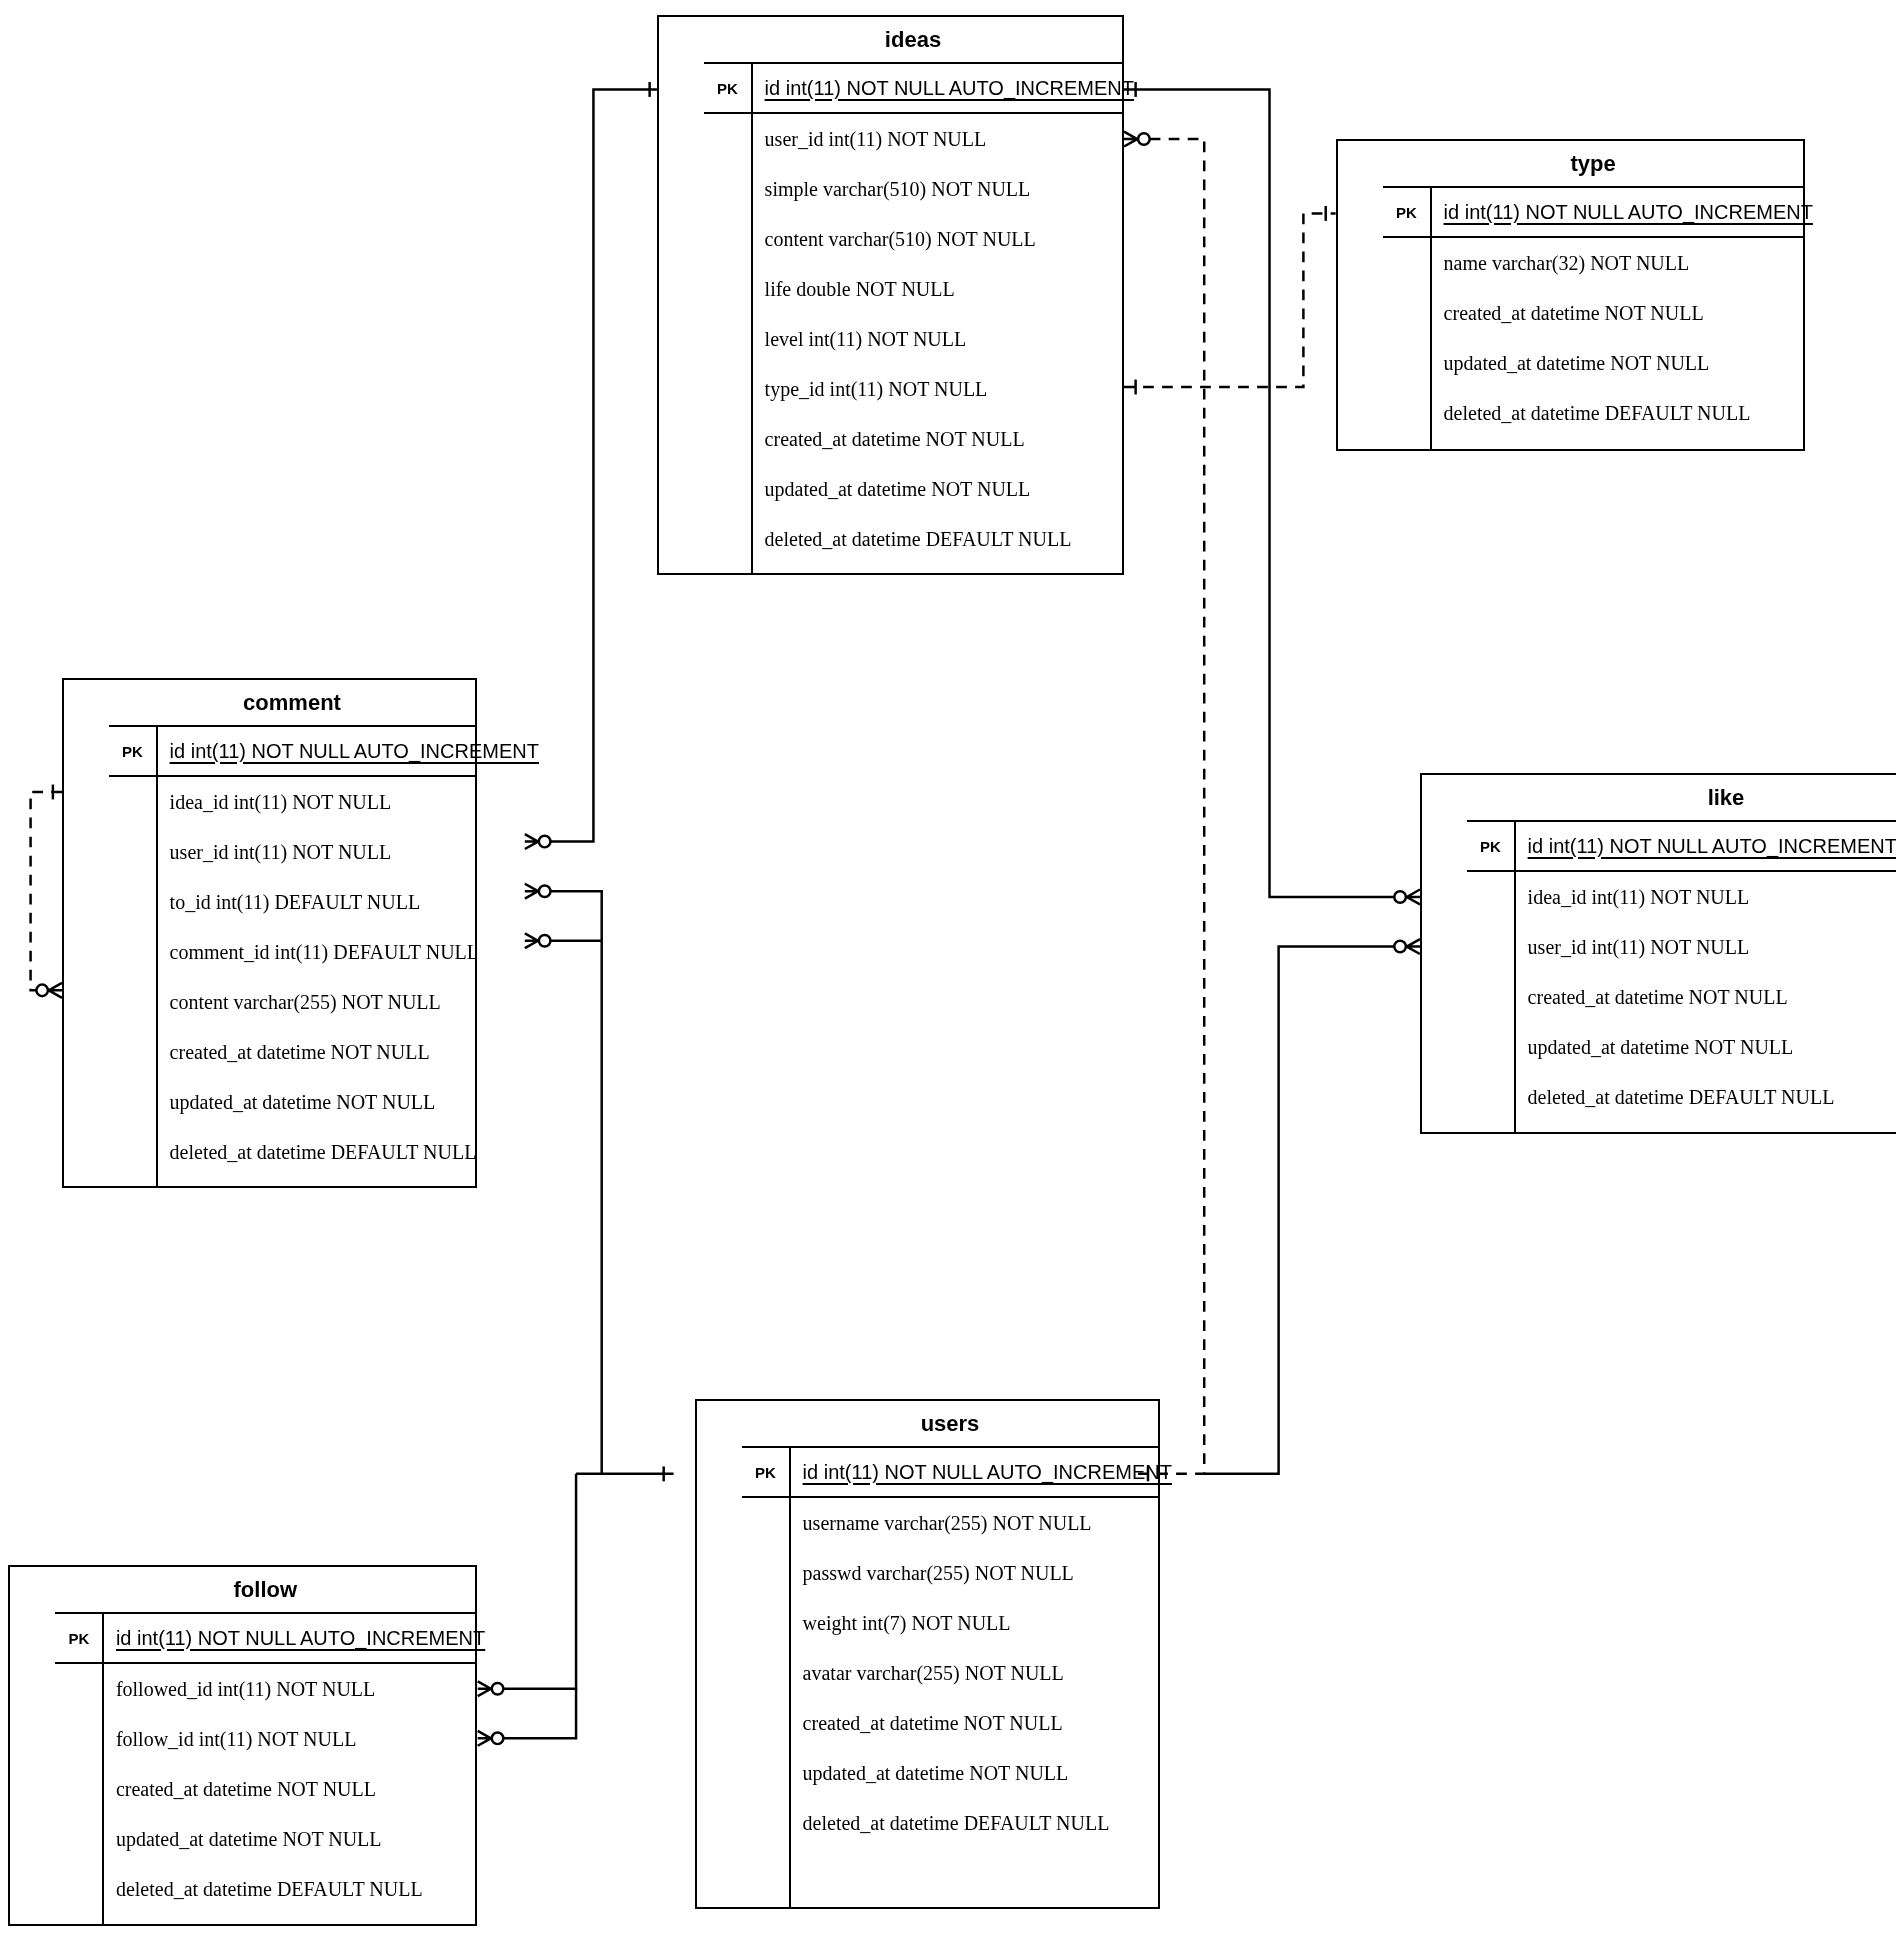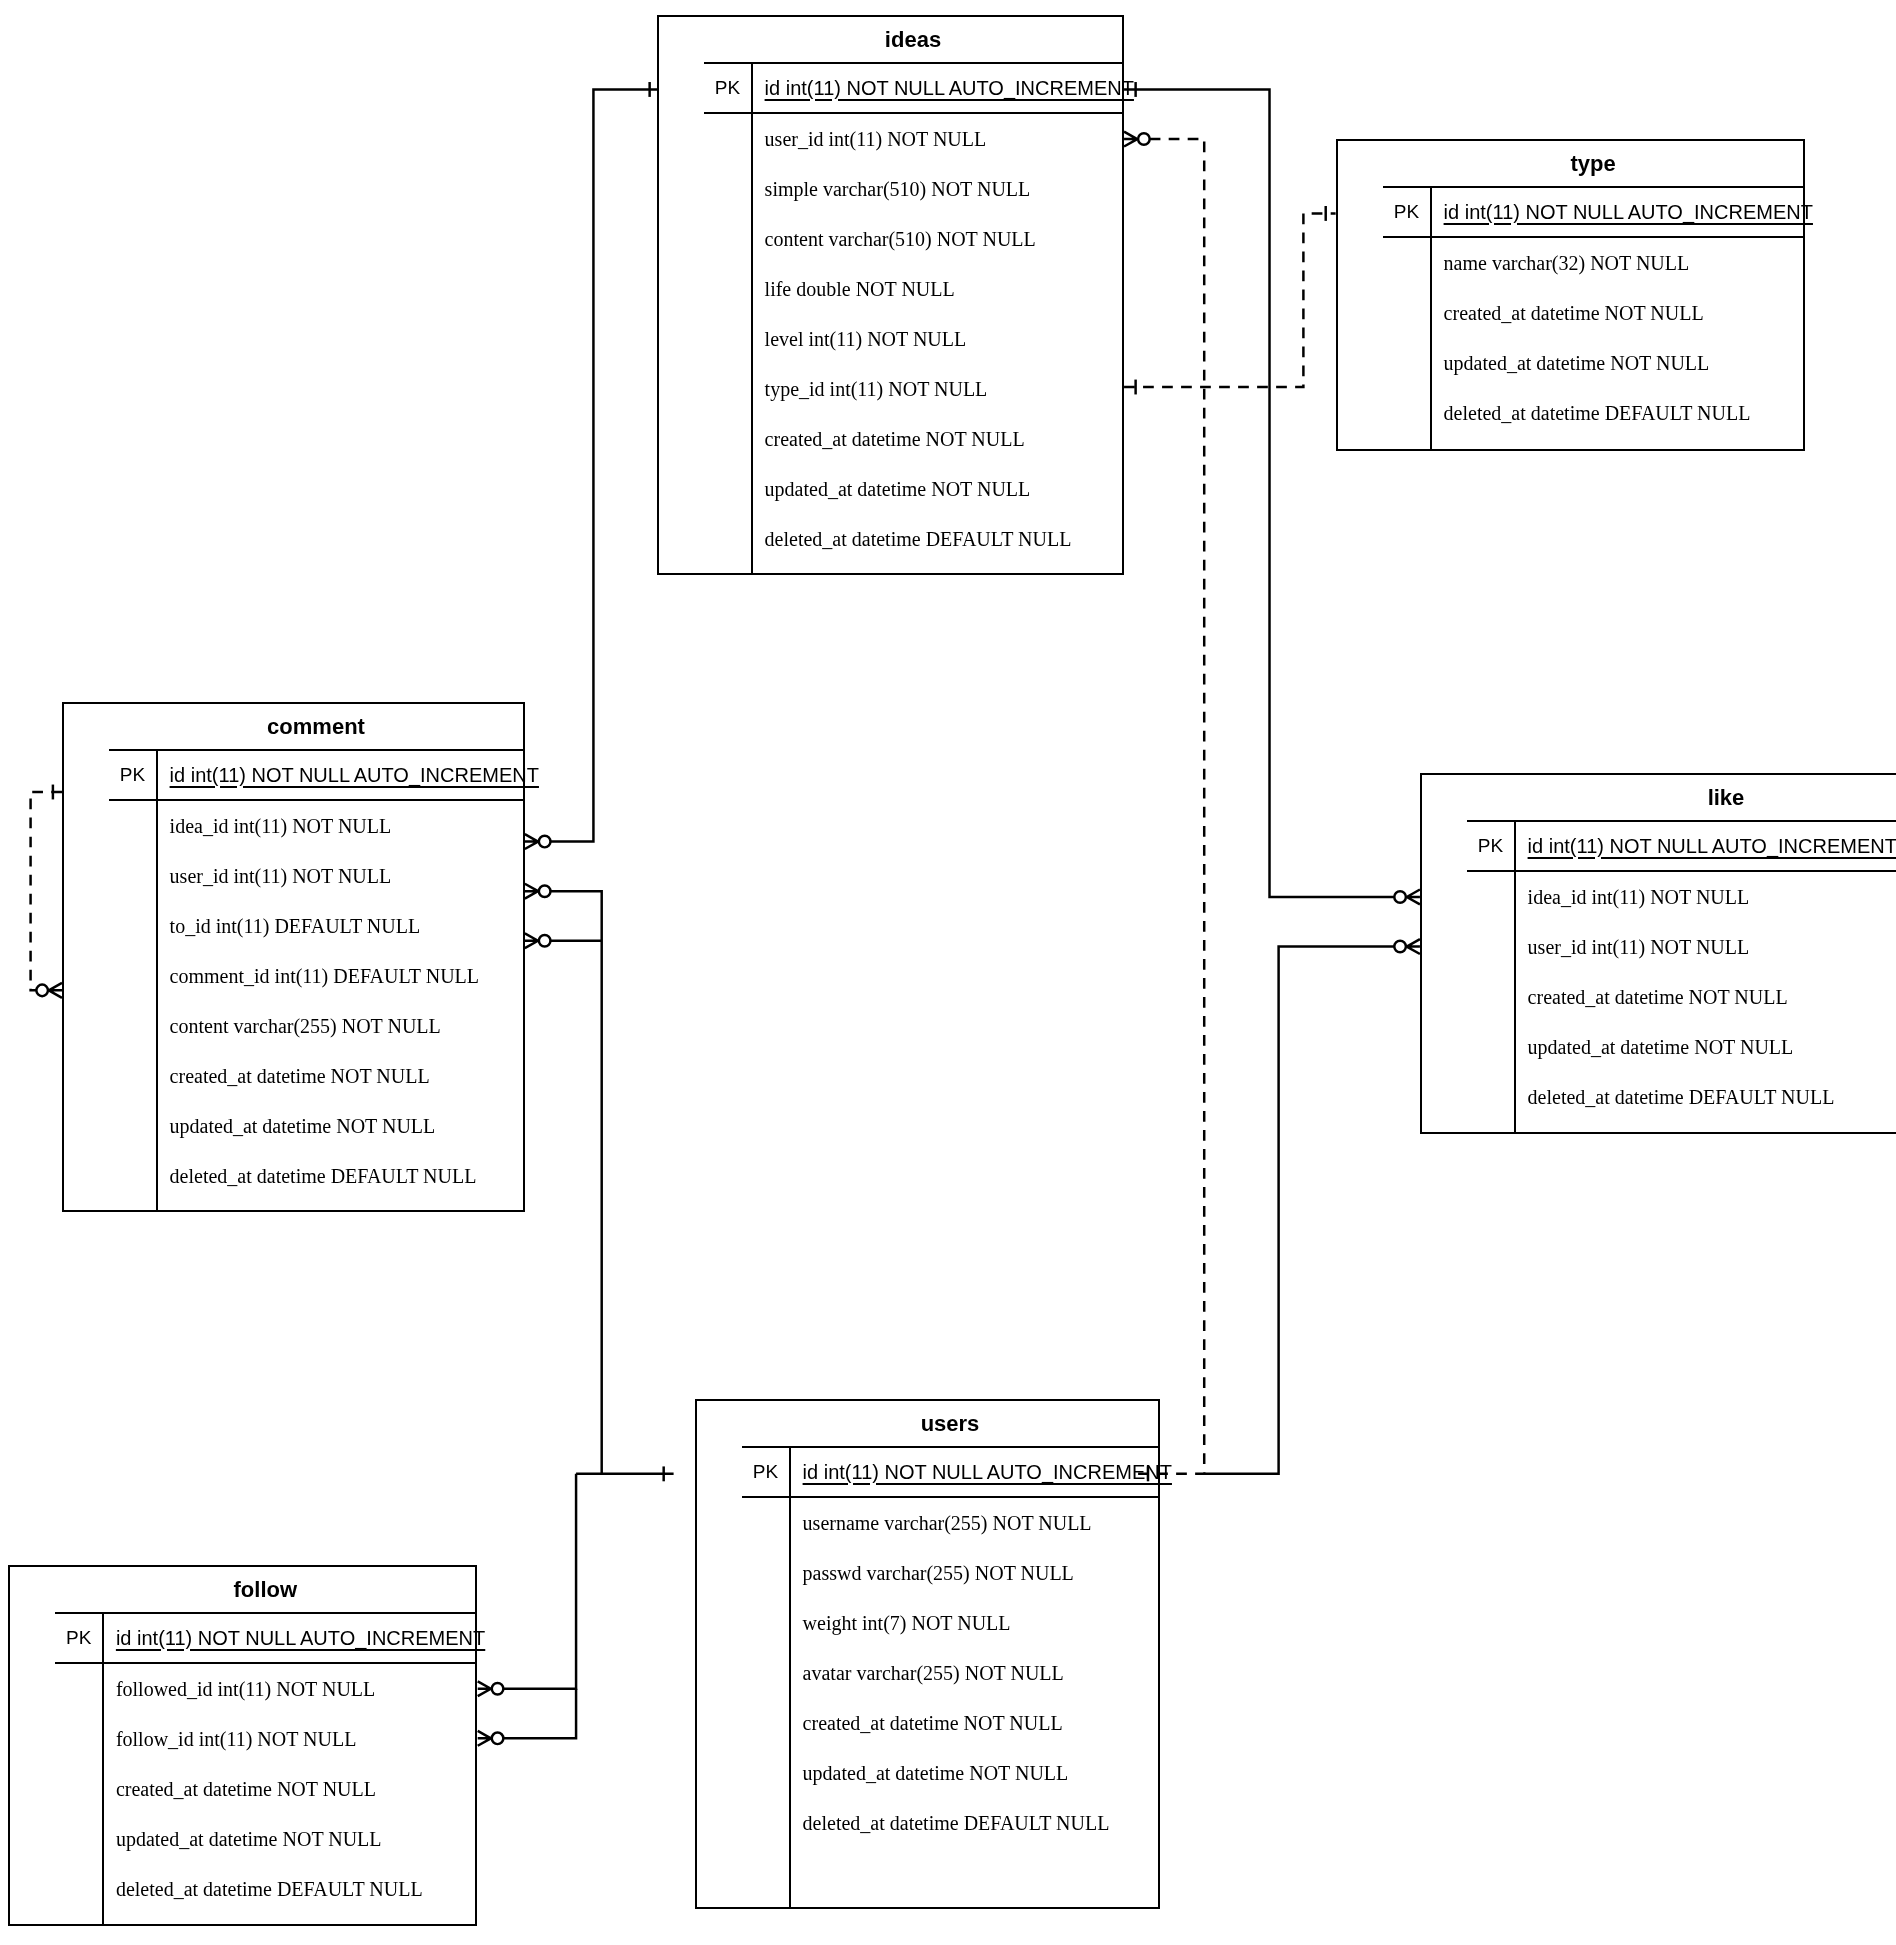--- a/index.html
+++ b/index.html
@@ -33,21 +33,21 @@
   .erd-pkrow {
     height:50px; flex:none;
     border-bottom:2.5px solid #000;
     display:flex;
     box-sizing:border-box;
   }
   .erd-pkcell {
     width:49px; flex:none;
     border-right:2.5px solid #000;
     display:flex; align-items:center; justify-content:center;
-    font-weight:normal; font-size:19px;
+    font-weight:bold; font-size:15px;
     box-sizing:border-box;
   }
   .erd-pkfield {
     flex:1; display:flex; align-items:center;
     padding-left:11.6px;
     font-weight:normal; font-size:20px;
     text-decoration:underline;
     text-decoration-thickness:1.7px;
     text-underline-offset:4.1px;
     white-space:nowrap;
@@ -59,21 +59,21 @@
     box-sizing:border-box;
   }
   .erd-fields { flex:1; padding-left:11.6px; overflow:hidden;font-family:Liberation Serif, serif; }
   .erd-field {
     height:50px; line-height:50px;
     font-size:20px; white-space:nowrap;
   }
   
   .t-ideas   { left:657px;  top:15px;   width:467px; height:560px; }
   .t-type    { left:1336px; top:139px;  width:469px; height:312px; }
-  .t-comment { left:62px;   top:702px;  width:463px; height:510px; }
+  .t-comment { left:62px;   top:678px;  width:415px; height:510px; }
   .t-like    { left:1420px; top:773px;  width:567px; height:361px; }
   .t-users   { left:674px;  top:1399px; width:465px; height:510px;margin-left:21px; }
   .t-follow  { left:8.3px;   top:1565px; width:469px; height:361px; }
 
   .rel { stroke:#000000; stroke-width:3; fill:none; }
   .rel circle { fill:#ffffff; }
   .dash { stroke-dasharray:13 10; }
 </style>
 </head>
 <body>

